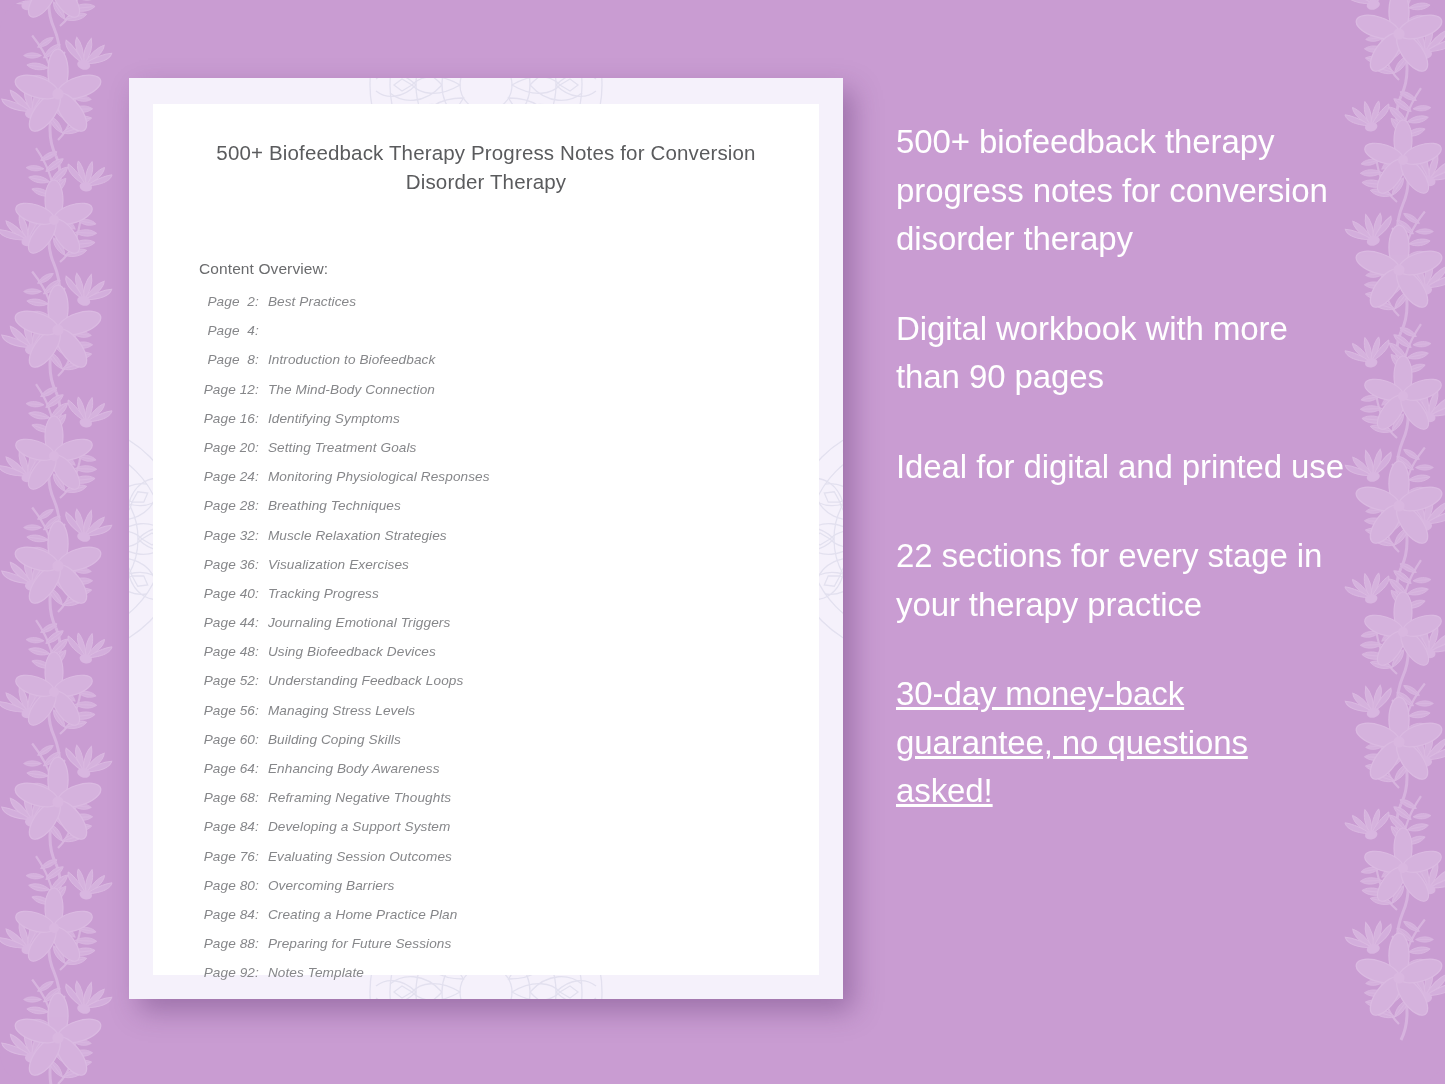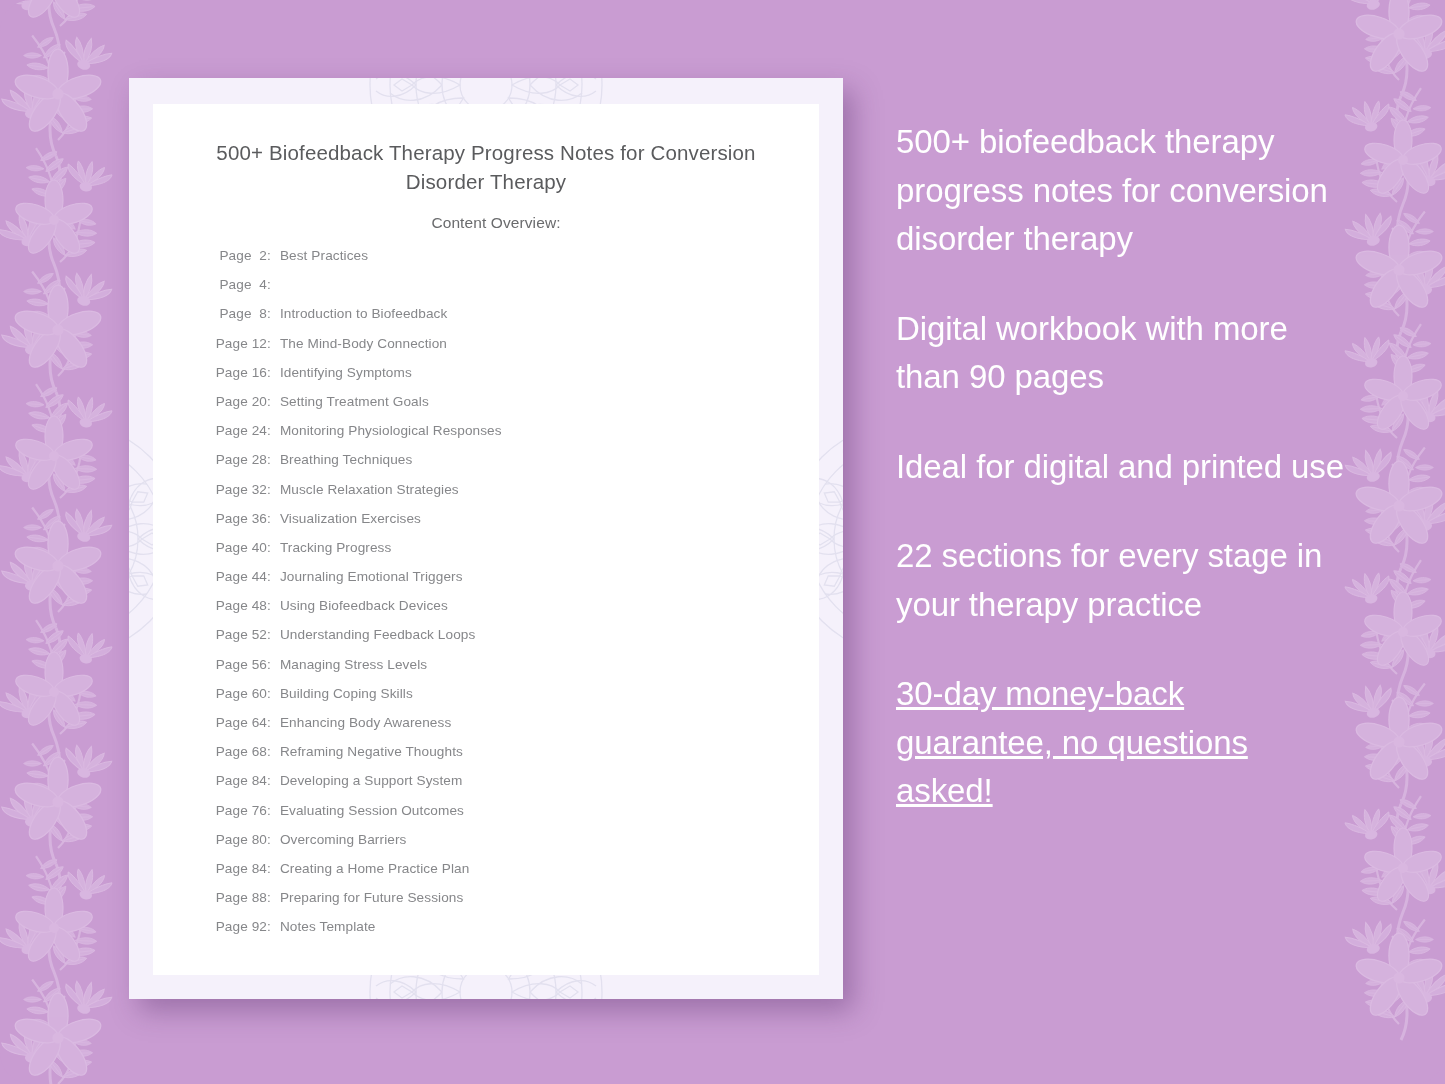--- a/index.html
+++ b/index.html
@@ -80,32 +80,32 @@
     text-align: center;
     font-size: 20.5px;
     line-height: 29px;
     color: #5a5b5d;
     font-weight: 400;
     letter-spacing: 0.15px;
     padding: 0 16px;
   }
 
   #content-overview-label {
-    margin-top: 18px;
+    margin-top: 64px;
     margin-left: 20px;
     font-size: 15.5px;
     color: #6a6b6d;
     letter-spacing: 0.1px;
-    text-align: center;
   }
 
   #toc-list {
     margin-top: 16px;
-    margin-left: 30px;
+    margin-left: 18px;
     list-style: none;
+    font-style: italic;
   }
 
   .toc-row {
     display: flex;
     align-items: baseline;
     font-size: 13.6px;
     color: #86878a;
     height: 29.2px;
     letter-spacing: 0.1px;
   }

